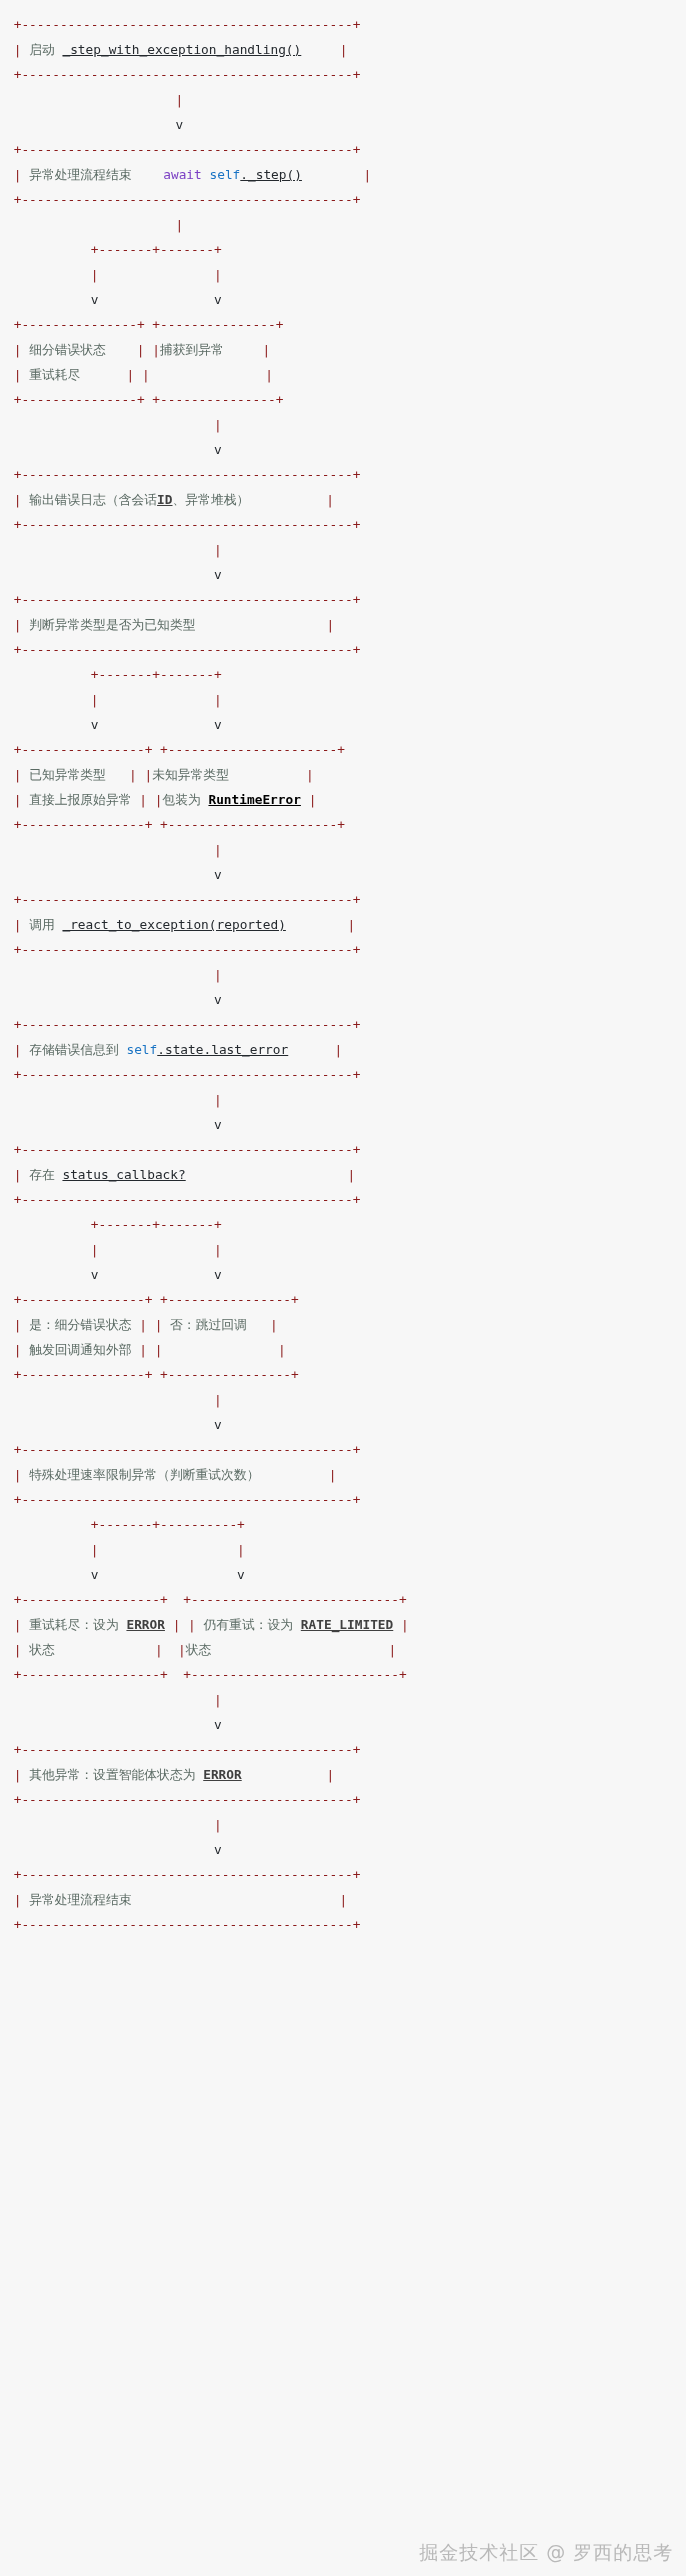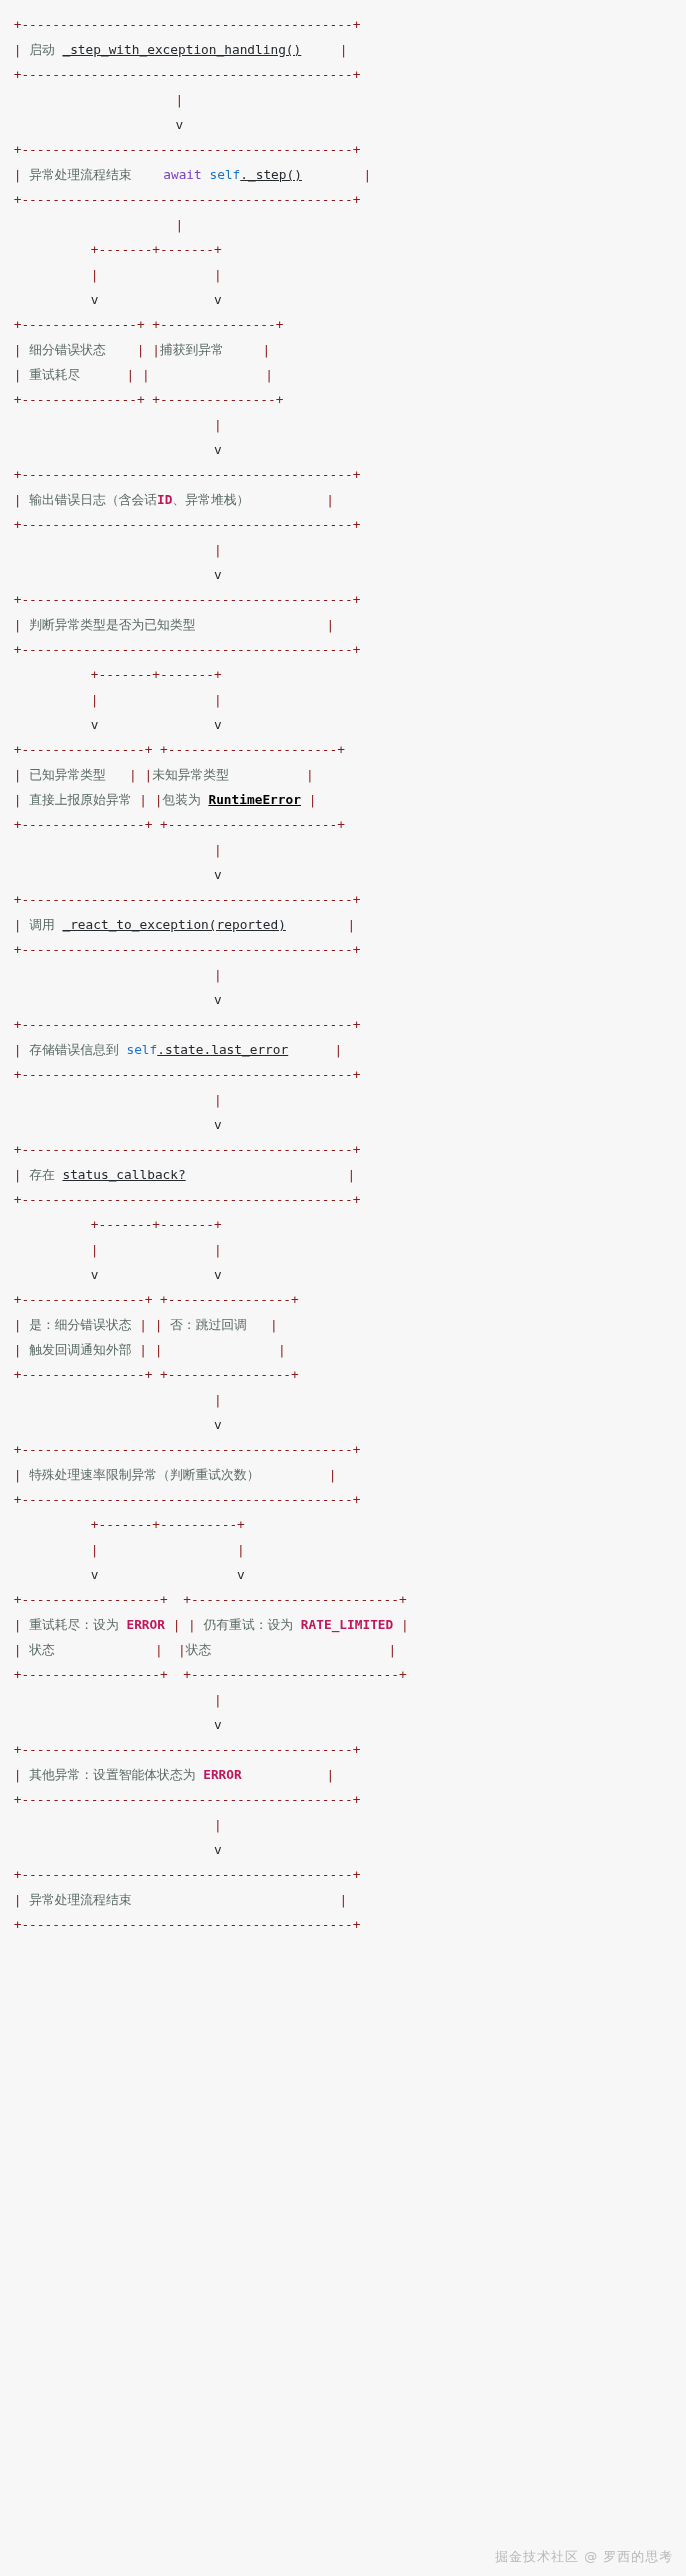--- a/index.html
+++ b/index.html
@@ -39,29 +39,29 @@
     -webkit-font-smoothing: antialiased;
   }
 
   
   .c-box   { color: #8b1a1a; }           
   .c-arrow { color: #24292e; }           
   .c-cjk   { color: #5a6a63; margin-top: 8px; }           
   .c-kw    { color: #7b3fc4; margin-left: 24px; }           
   .c-self  { color: #1a74c4; }           
   .c-ident { color: #24292e; text-decoration: underline; }           
-  .c-const { color: #be185d; font-weight: 600; }  
+  .c-const { color: #404040; font-weight: 600; text-decoration: underline; }  
   .c-cls   { color: #000000; font-weight: 600; text-decoration: underline; }  
 
   #watermark {
     position: absolute;
     right: 13.7px;
     bottom: 9.8px;
     font-family: "DejaVu Sans", "Liberation Sans", sans-serif;
-    font-size: 13px;
+    font-size: 19px;
     color: #b9b9b9;
     letter-spacing: 1px;
     white-space: nowrap;
     pointer-events: none;
     user-select: none;
     margin-top: 7px;
   }
 </style>
 </head>
 <body>

